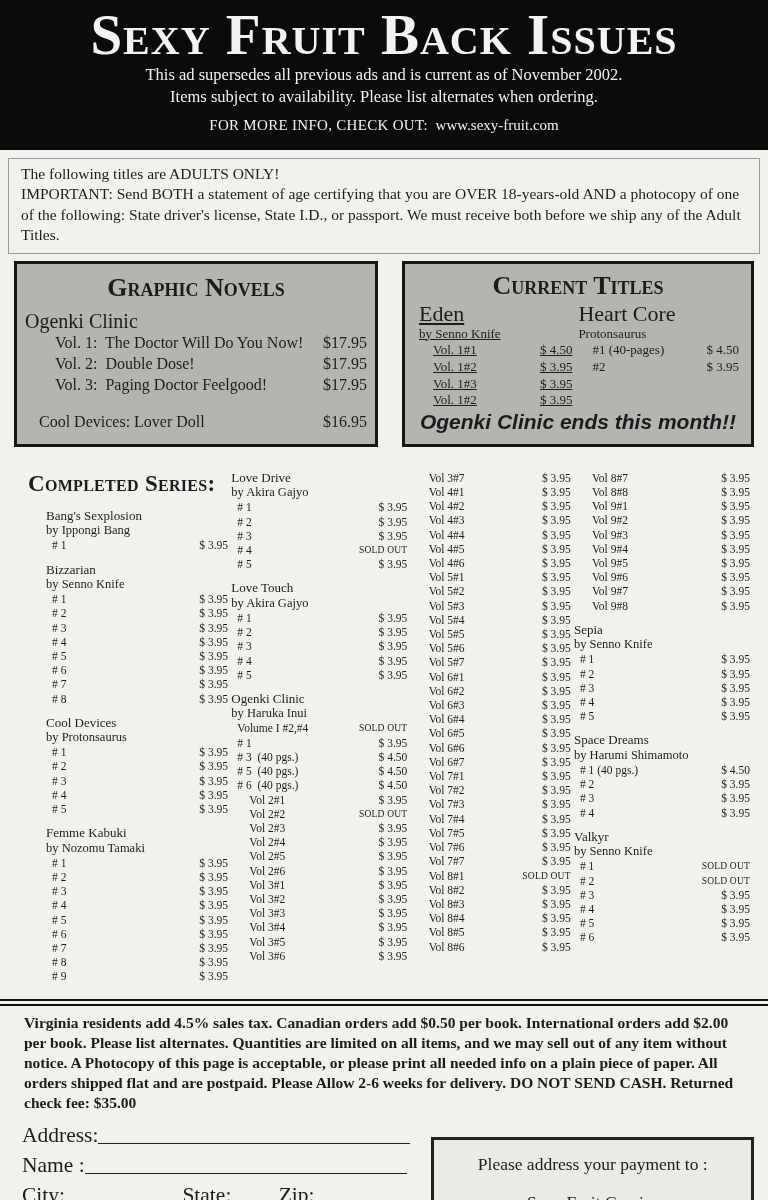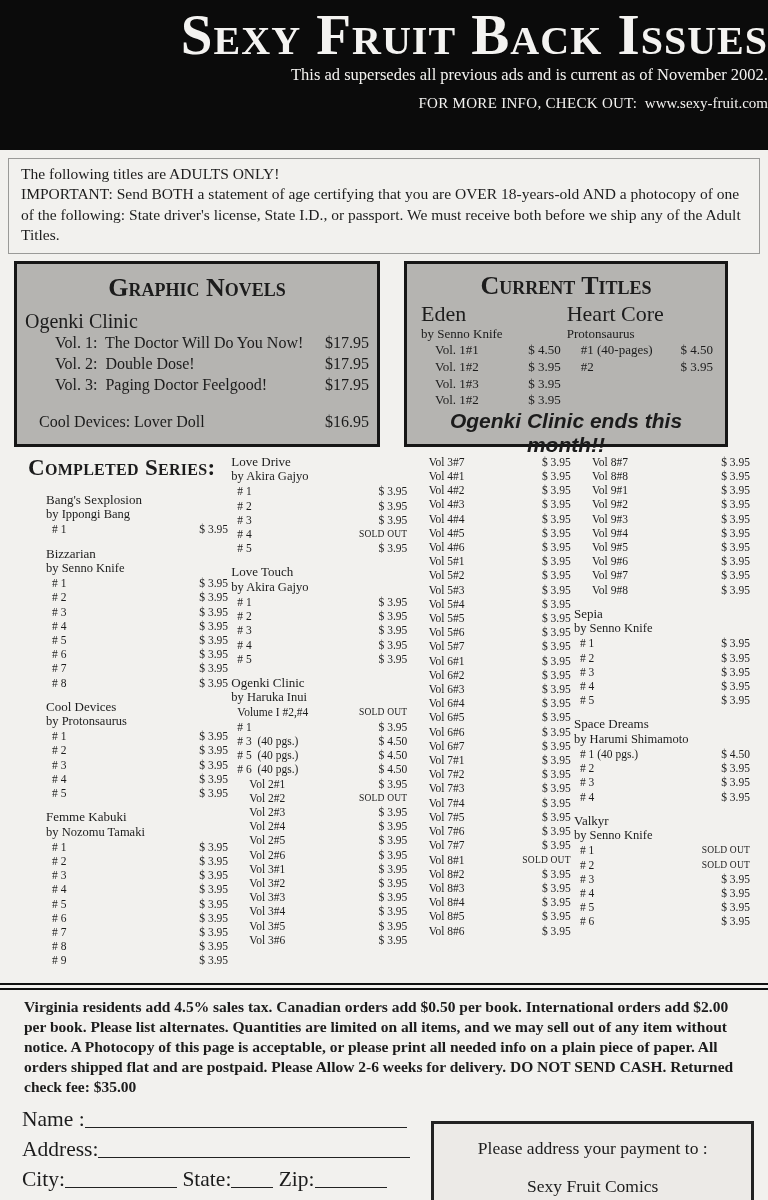--- a/index.html
+++ b/index.html
@@ -1,52 +1,52 @@
 <!DOCTYPE html>
 <html><head>
 <meta charset="utf-8">
 <style>
   * { margin:0; padding:0; box-sizing:border-box; }
   html,body { background:#d8d7d4; }
   body { font-family:"Liberation Serif", serif; color:#1c1c1c; }
   .page { width:768px; height:1200px; background:#f2f1ee; overflow:hidden; margin:0 auto; position:relative; }
 
   
-  .masthead { background:#0b0b0b; color:#f4f3f1; text-align:right; padding:6px 0 12px; height:150px; }
+  .masthead { background:#0b0b0b; color:#f4f3f1; text-align:center; padding:6px 0 12px; height:150px; }
   .masthead h1 { font-size:57px; font-weight:bold; font-variant:small-caps; line-height:1.02; letter-spacing:1px; }
   .masthead .sub { font-size:16.5px; line-height:1.32; }
   .masthead .info { font-size:15px; margin-top:9px; }
   .masthead .info .lbl { letter-spacing:.3px; }
 
   
   .adults-box { margin:8px 8px 0; border:1px solid #9a9a98; background:#f2f1ee; padding:5px 12px 7px; font-size:15.5px; line-height:1.32; }
 
   
   .boxes-row { display:flex; margin:7px 14px 0; gap:24px; height:186px; }
   .gray-box { background:#b5b4b1; border:3px solid #161616; height:100%; }
   .gray-box h2 { text-align:center; font-variant:small-caps; font-weight:bold; font-size:26px; line-height:1.1; margin-top:4px; }
   .gn { width:366px; padding:6px 8px; }
   .gn-series { font-size:20px; margin-top:8px; }
   .gn .i-row { display:flex; justify-content:space-between; font-size:16px; line-height:1.3; }
   .gn .i-label { padding-left:30px; white-space:pre; }
   .gn .gn-extra { margin-top:16px; }
   .gn .gn-extra .i-label { padding-left:14px; }
-  .ct { width:324px; padding:4px 12px 6px; display:flex; flex-direction:column; }
+  .ct { width:352px; padding:4px 12px 6px; display:flex; flex-direction:column; }
   .ct-cols { display:flex; margin-top:2px; }
   .ct-col { display:flex; flex-direction:column; }
-  .ct-col.eden { width:170px; margin-left:2px; }
+  .ct-col.eden { width:170px; margin-left:2px;text-decoration:underline; }
   .ct-col.heart { width:178px; margin-left:6px; }
   .ct-name { font-size:22px; line-height:1.05; }
   .ct-by { font-size:13px; line-height:1.25; }
   .ct .i-row { display:flex; justify-content:space-between; font-size:13px; line-height:1.3; }
   .ct .i-label { padding-left:14px; white-space:pre; }
   .ct-notice { font-family:"Liberation Sans", sans-serif; font-weight:bold; font-style:italic; font-size:21px; text-align:center; margin-top:auto; margin-bottom:4px; }
 
   
-  .completed { display:flex; justify-content:space-between; padding:8px 18px 0 28px; }
+  .completed { display:flex; justify-content:space-between; padding:8px 18px 0 28px;margin-top:16px; }
   .s-col { display:flex; flex-direction:column; }
   .s-col0 { width:200px; }
   .s-col1 { width:176px; }
   .s-col2 { width:160px; }
   .s-col3 { width:176px; }
   .cs-heading { font-variant:small-caps; font-weight:bold; font-size:23px; letter-spacing:.3px; margin-bottom:12px; }
   .s-col0 .s-group { margin-left:18px; }
   .s-group { margin-bottom:10px; }
   .s-title { font-size:13px; line-height:1.12; }
   .s-by { font-size:12.5px; line-height:1.12; margin-bottom:1px; }
@@ -74,20 +74,21 @@
   .pay-line { line-height:1.28; }
 </style>
 </head>
 <body>
 
 <div class="page">
 
   <header class="masthead">
     <h1>Sexy Fruit Back Issues</h1>
     <p class="sub">This ad supersedes all previous ads and is current as of November 2002.</p>
+    <p class="sub">Items subject to availability. Please list alternates when ordering.</p>
     <p class="info"><span class="lbl">FOR MORE INFO, CHECK OUT:</span>&nbsp;&nbsp;<span>www.sexy-fruit.com</span></p>
   </header>
 
   <section class="adults-box">
     <p>The following titles are ADULTS ONLY!</p>
     <p>IMPORTANT: Send BOTH a statement of age certifying that you are OVER 18-years-old AND a photocopy of one of the following:  State driver's license, State I.D., or passport.  We must receive both before we ship any of the Adult Titles.</p>
   </section>
 
   <div class="boxes-row">
 
@@ -652,22 +653,22 @@
         </div>
       </div>
     </section>
 
   <div class="divider"></div>
 
   <p class="footer-note">Virginia residents add 4.5% sales tax. Canadian orders add $0.50 per book. International orders add $2.00 per book. Please list alternates. Quantities are limited on all items, and we may sell out of any item without notice. A Photocopy of this page is acceptable, or please print all needed info on a plain piece of paper. All orders shipped flat and are postpaid. Please Allow 2-6 weeks for delivery. DO NOT SEND CASH. Returned check fee: $35.00</p>
 
   <div class="form-area">
     <div class="form-left">
+      <div class="f-row"><span>Address:</span><span class="fl fl-address"></span></div>
       <div class="f-row"><span>Name :</span><span class="fl fl-name"></span></div>
-      <div class="f-row"><span>Address:</span><span class="fl fl-address"></span></div>
       <div class="f-row"><span>City:</span><span class="fl fl-city"></span> <span>State:</span><span class="fl fl-state"></span> <span>Zip:</span><span class="fl fl-zip"></span></div>
       <div class="f-row"><span>Country :</span> <span class="fl fl-country"></span> <span>Total Order: $</span><span class="fl fl-total"></span></div>
 
     </div>
     <div class="payment-box">
       <div class="pay-head">Please address your payment to :</div>
       <div class="pay-line">Sexy Fruit Comics</div>
       <div class="pay-line">1005 Mahone Street, Suite 102</div>
 
     </div>

